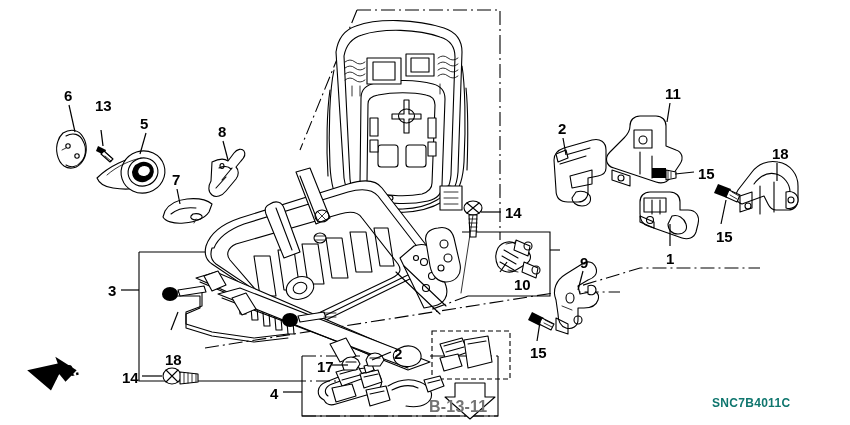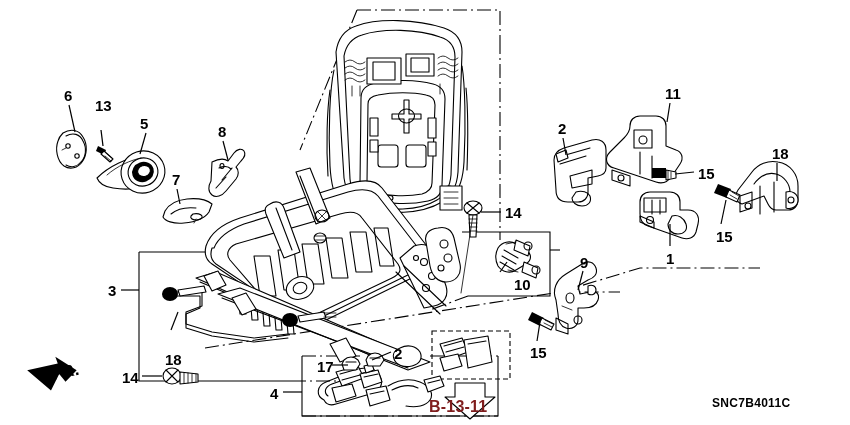--- a/index.html
+++ b/index.html
@@ -7,25 +7,25 @@
     position:relative;width:850px;height:425px;background:#ffffff;overflow:hidden;
     font-family:"Liberation Sans", sans-serif;
   }
   #canvas svg{position:absolute;left:0;top:0;}
   .lbl{
     position:absolute;font-family:"Liberation Sans", sans-serif;
     font-size:15px;font-weight:600;color:#000;line-height:1;white-space:nowrap;
   }
   .partno{
     position:absolute;font-family:"Liberation Sans", sans-serif;
-    font-size:12px;font-weight:700;letter-spacing:.3px;color:#000000;
+    font-size:12px;font-weight:700;letter-spacing:.3px;color:#0f766e;
   }
   .refbox{
     position:absolute;font-family:"Liberation Sans", sans-serif;
-    font-size:16px;font-weight:800;letter-spacing:.2px;color:#7f1d1d;
+    font-size:16px;font-weight:800;letter-spacing:.2px;color:#737373;
   }
   .frtxt{
     position:absolute;font-family:"Liberation Sans", sans-serif;
     font-size:17px;font-weight:800;color:#000;
     transform:rotate(-12deg);transform-origin:left bottom;
   }
 </style>
 </head>
 <body>
 

